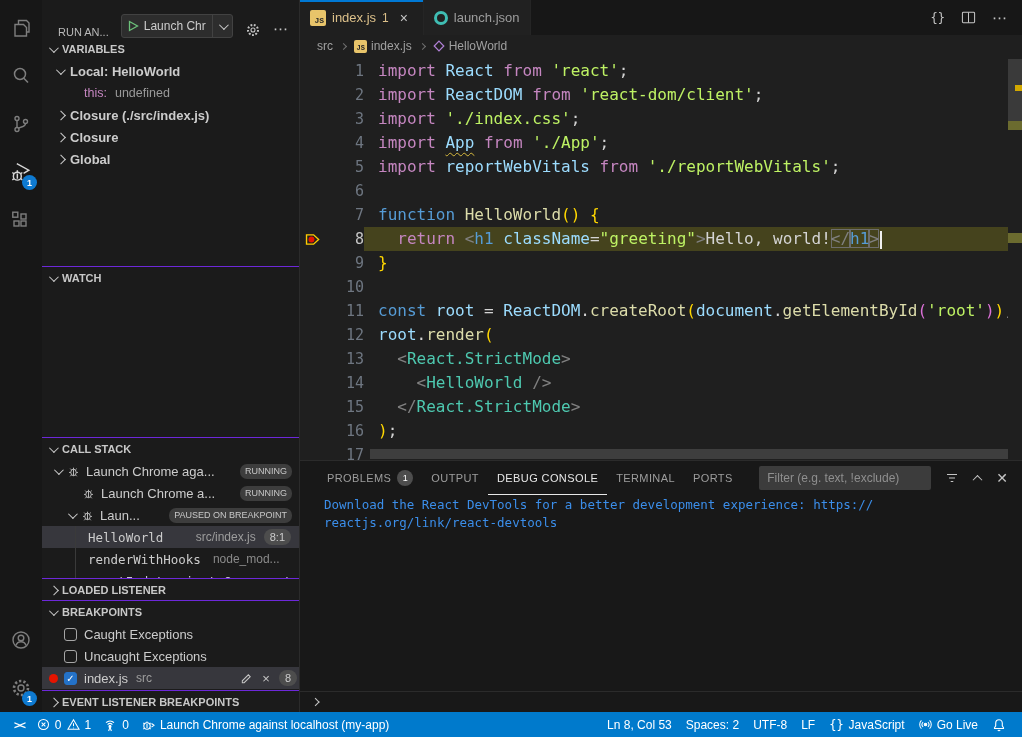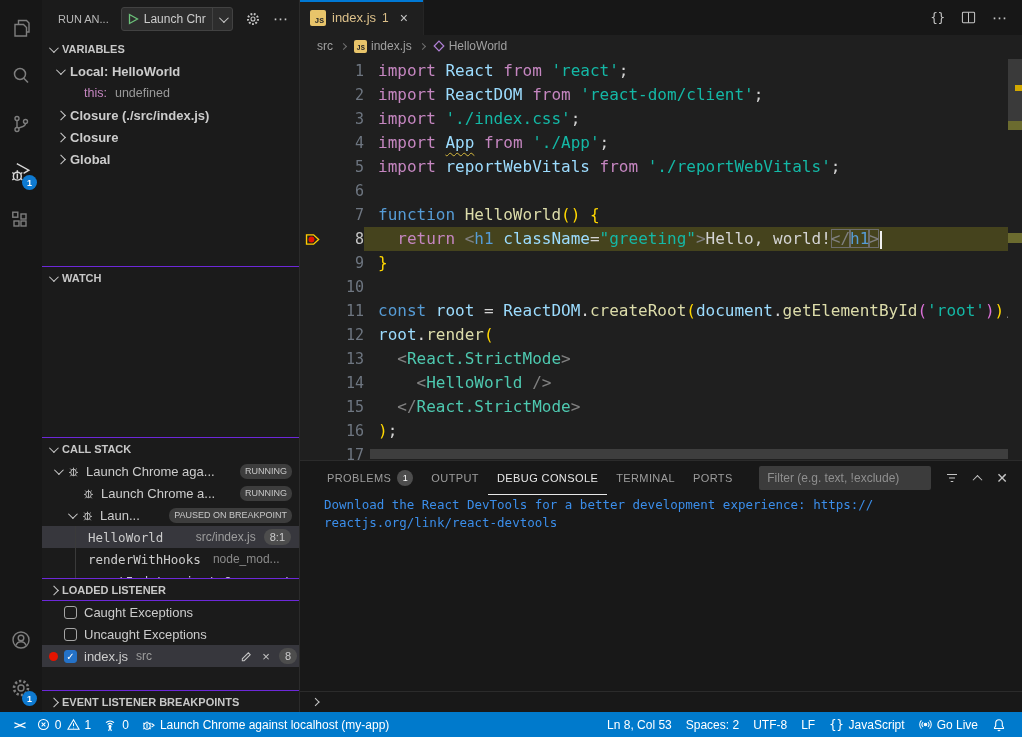--- a/index.html
+++ b/index.html
@@ -9,21 +9,21 @@
 
   
   .activitybar{width:42px;background:#171717;display:flex;flex-direction:column;align-items:center;padding-top:4px;flex-shrink:0}
   .act-item{width:42px;height:48px;display:flex;align-items:center;justify-content:center;position:relative;color:#7e7e7e;cursor:pointer}
   .act-item.active{color:#d7d7d7}
   .act-spacer{flex:1}
   .badge-blue{position:absolute;right:5px;bottom:6px;background:#0e7ad1;color:#fff;font-size:9px;min-width:15px;height:15px;border-radius:50%;display:flex;align-items:center;justify-content:center;font-weight:bold}
 
   
   .sidebar{width:258px;background:#1b1b1b;display:flex;flex-direction:column;flex-shrink:0;border-right:1px solid #2b2b2b}
-  .side-head{height:38px;display:flex;align-items:center;padding:0 10px 0 16px;gap:12px;flex-shrink:0}
+  .side-head{height:38px;display:flex;align-items:flex-end;padding:0 10px 0 16px;gap:12px;flex-shrink:0}
   .side-title{font-size:11px;color:#b9b9b9;white-space:nowrap}
   .launch-btn{flex:1;min-width:0;height:24px;background:#2d2d2d;border:1px solid #424242;border-radius:3px;display:flex;align-items:center;font-size:12px;color:#ccc;padding-left:5px;gap:5px;cursor:pointer}
   .launch-btn .lbl{flex:1;min-width:0;overflow:hidden;white-space:nowrap;text-align:left}
   .launch-dd{border-left:1px solid #424242;height:100%;display:flex;align-items:center;padding:0 6px}
   .side-icon{color:#c5c5c5;display:flex;align-items:center;cursor:pointer}
   .dots{font-size:15px;color:#c5c5c5;letter-spacing:1px;cursor:pointer}
 
   .sec{border-top:1px solid #6d28d9;overflow:hidden;flex-shrink:0;position:relative}
   .sec-head{height:22px;display:flex;align-items:center;gap:6px;padding-left:7px;font-size:11px;font-weight:bold;color:#c8c8c8;cursor:pointer}
   .sec-vars{height:228px;border-top:none}
@@ -87,21 +87,21 @@
   
   .code-area{flex:1;min-height:0;position:relative;overflow:hidden;background:#1f1f1f;font-family:"DejaVu Sans Mono",monospace;font-size:16px;line-height:24px;padding-top:2px}
   .line{display:flex;height:24px;white-space:pre}
   .margin{width:64px;flex-shrink:0;display:flex}
   .bp-slot{width:26px;display:flex;align-items:center;justify-content:center}
   .num{flex:1;text-align:right;color:#6e7681;font-size:15px}
   .num.on{color:#c6c6c6}
   .content{flex:1;padding-left:14px;min-width:0;white-space:pre}
   .line.current .content{background:#45431d}
   .tk-kw{color:#c586c0}.tk-kw2{color:#569cd6}.tk-id,.tk-attr{color:#9cdcfe}
-  .tk-str{color:#14b8a6}.tk-fn{color:#dcdcaa}.tk-cls{color:#4ec9b0}
+  .tk-str{color:#bef264}.tk-fn{color:#dcdcaa}.tk-cls{color:#4ec9b0}
   .tk-tag{color:#569cd6}.tk-ang{color:#808080}.tk-gold{color:#ffd700}
   .tk-mag{color:#da70d6}.tk-pln{color:#d4d4d4}
   .tk-warnid{color:#9cdcfe;text-decoration:underline wavy #d7ba3f;text-decoration-thickness:1px;text-underline-offset:4px}
   .tk-m-ang{color:#808080;box-shadow:inset 0 0 0 1px #6e6e6e}
   .tk-m-tag{color:#569cd6;box-shadow:inset 0 0 0 1px #6e6e6e}
   .cursor{display:inline-block;width:2px;height:18px;background:#f0f0f0;vertical-align:middle;margin-left:1px}
   .ruler{position:absolute;top:0;right:0;width:14px;height:100%;background:#1f1f1f}
   .ruler .thumb{position:absolute;top:2px;right:0;width:14px;height:66px;background:rgba(121,121,121,.30)}
   .mark{position:absolute;right:0}
   .mark.warn{top:28px;height:6px;width:7px;background:#d2a800}
@@ -311,20 +311,24 @@
       </section>
 
       <section class="sec sec-loaded">
         <div class="sec-head">
             <span class="chev right"></span>
             <span>LOADED LISTENER</span>
           </div>
       </section>
 
       <section class="sec sec-bps">
+        <div class="sec-head">
+            <span class="chev down"></span>
+            <span>BREAKPOINTS</span>
+          </div>
         <div>
             <div class="row bp-exc">
               <span class="cb"></span>
               <span>Caught Exceptions</span>
             </div>
             <div class="row bp-exc">
               <span class="cb"></span>
               <span>Uncaught Exceptions</span>
             </div>
             <div class="row bp-file selected">
@@ -354,20 +358,24 @@
     </aside>
 
     <main class="editor-col">
       <div class="tabbar">
         <div style="display:flex;align-items:stretch">
             <div class="tab active">
               <span class="jsicon">JS</span>
               <span class="tab-label warn">index.js</span>
               <span class="tab-badge">1</span>
               <span class="tab-close">×</span>
+            </div>
+            <div class="tab">
+              <span class="launchicon"></span>
+              <span class="tab-label">launch.json</span>
             </div>
           </div>
         <div class="tab-actions">
           <span class="braces">{}</span>
           <span>
               <svg width="15" height="15" viewBox="0 0 16 16" fill="none" stroke="#c5c5c5" stroke-width="1.1">
                 <rect x="1.5" y="2.5" width="13" height="11" rx="1"></rect>
                 <path d="M8 2.5v11"></path>
               </svg>
             </span>

